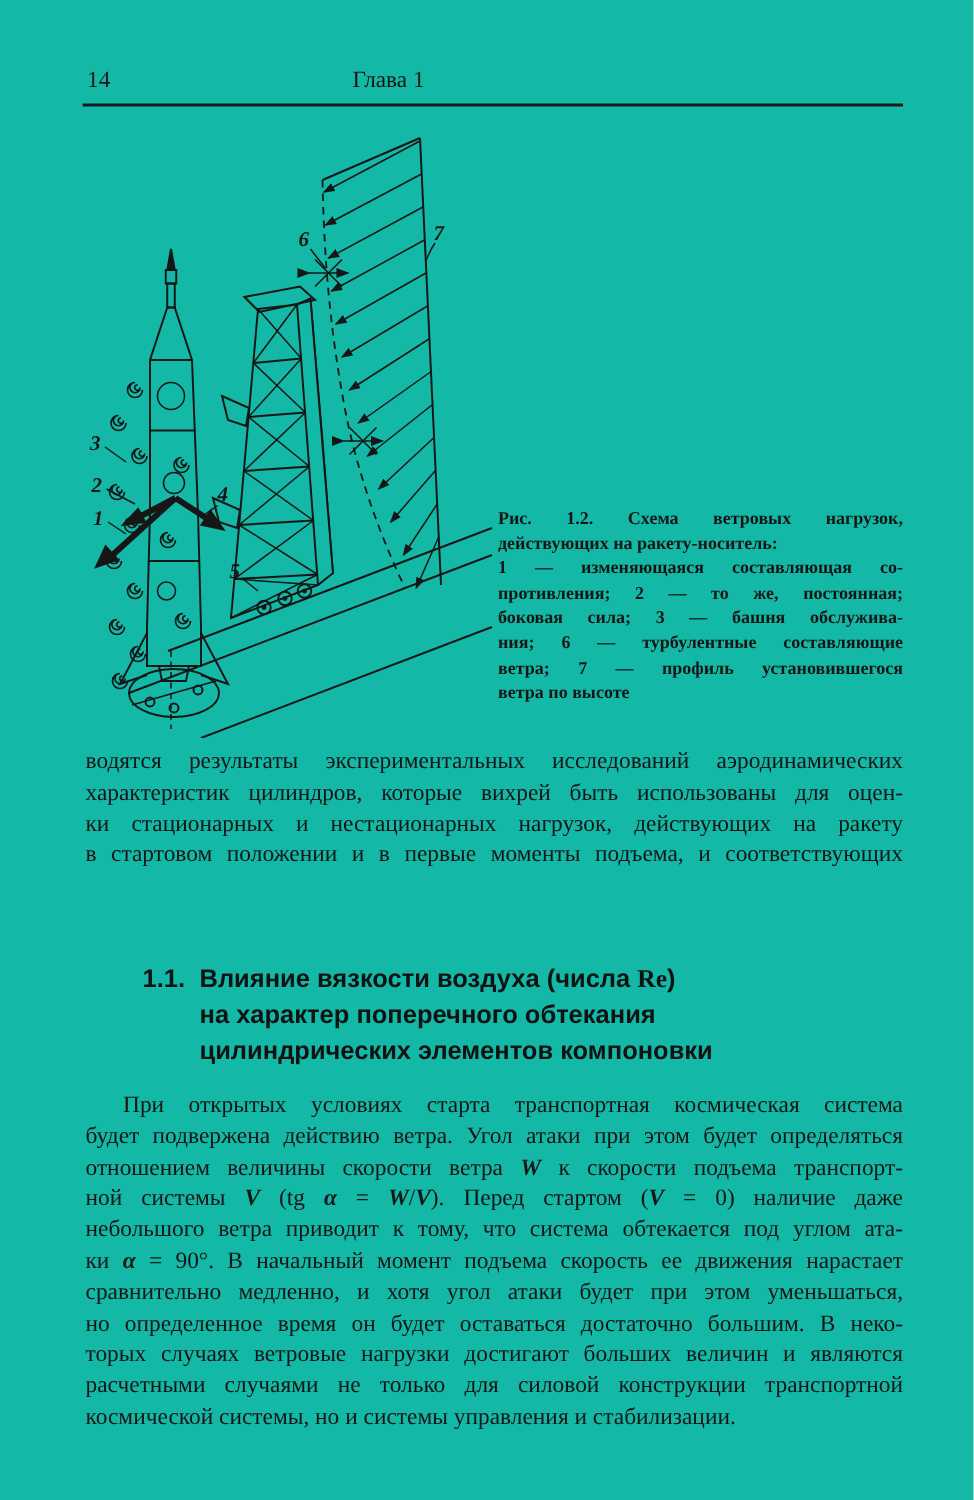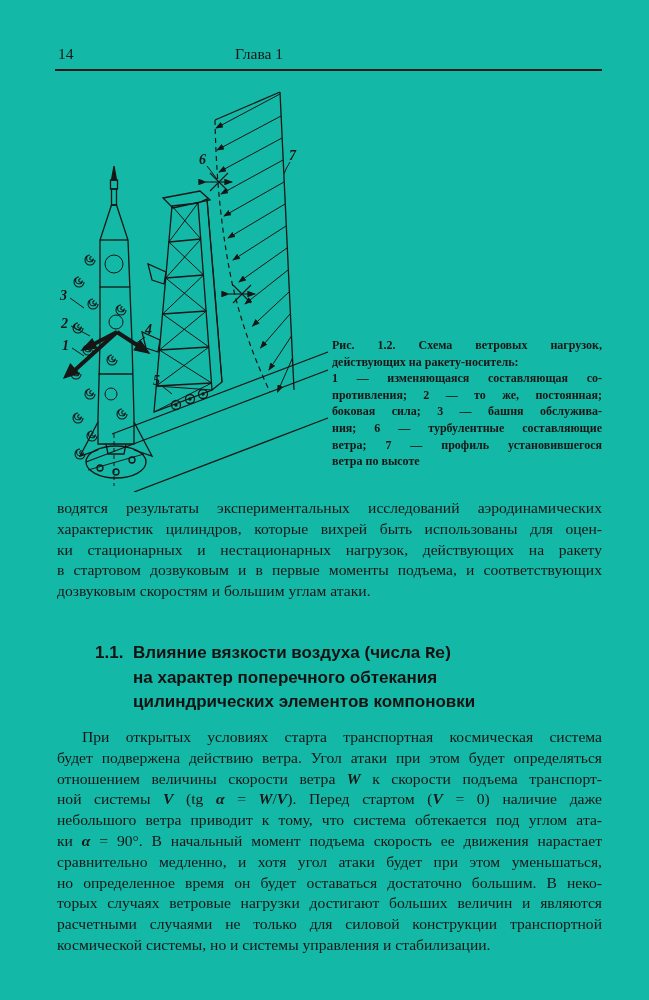--- a/index.html
+++ b/index.html
@@ -27,21 +27,21 @@
   .bline{text-align:justify;text-align-last:justify;}
   .bline.noj{text-align-last:left;}
   .bline.ind{text-indent:25px;}
   .bline i{font-style:italic;font-weight:bold;}
   
   .heading{position:absolute;left:95px;top:641px;width:470px;display:flex;
     font-family:"Liberation Sans", sans-serif;font-weight:bold;
     font-size:17px;line-height:24px;color:#121212;}
   .h-num{flex:0 0 38px;}
   .h-lines{flex:1;}
-  .heading .serif{font-family:Liberation Mono, monospace;}
+  .heading .serif{font-family:Liberation Serif, serif;}
 </style>
 </head>
 <body>
 
 <div class="page">
 
   <div class="hdr-num">14</div>
   <div class="hdr-title">Глава 1</div>
   <div class="hdr-rule"></div>
 
@@ -206,22 +206,21 @@
     <div class="cap-line">боковая сила; 3 — башня обслужива-</div>
     <div class="cap-line">ния; 6 — турбулентные составляющие</div>
     <div class="cap-line">ветра; 7 — профиль установившегося</div>
     <div class="cap-line noj">ветра по высоте</div>
   </div>
 
   <div class="para p1">
     <div class="bline">водятся результаты экспериментальных исследований аэродинамических</div>
     <div class="bline">характеристик цилиндров, которые вихрей быть использованы для оцен-</div>
     <div class="bline">ки стационарных и нестационарных нагрузок, действующих на ракету</div>
-    <div class="bline">в стартовом дозвуковым и в первые моменты подъема, и соответствующих</div>
-    <div class="bline noj">дозвуковым скоростям и большим углам атаки.</div>
+    <div class="bline">в стартовом положении и в первые моменты подъема, и соответствующих</div>
   </div>
 
   <div class="heading">
     <div class="h-num">1.1.</div>
     <div class="h-lines">
       <div>Влияние вязкости воздуха (числа <span class="serif">Re</span>)</div>
       <div>на характер поперечного обтекания</div>
       <div>цилиндрических элементов компоновки</div>
     </div>
   </div>

